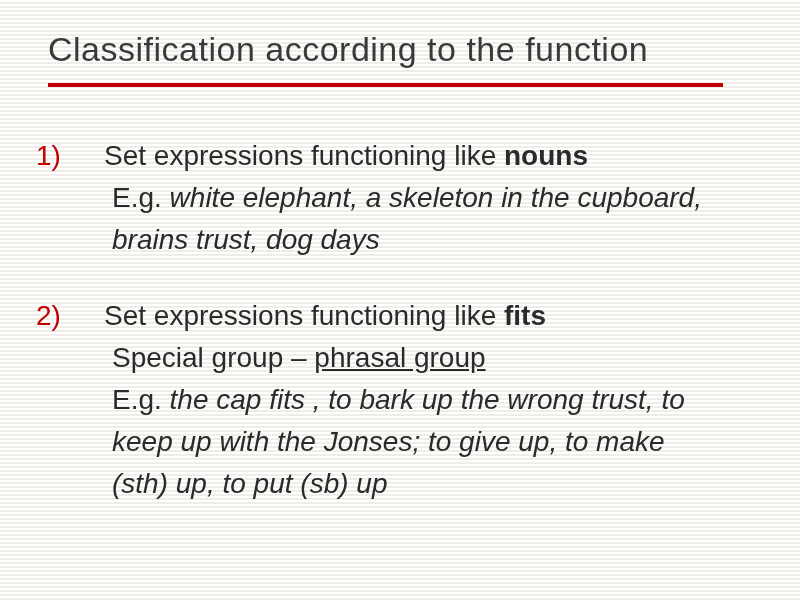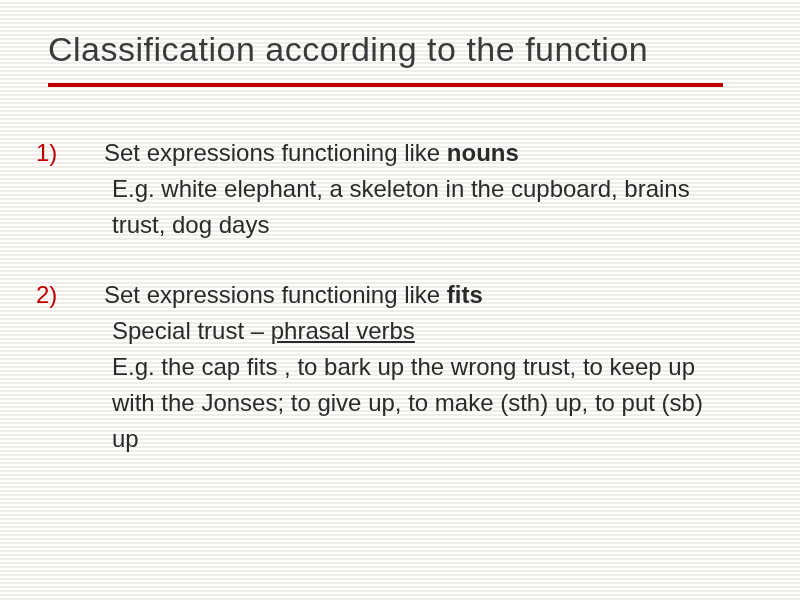--- a/index.html
+++ b/index.html
@@ -35,37 +35,37 @@
     width: 100%;
     margin-bottom: 48px;
   }
   .content {
     padding-left: 26px;
   }
   .item {
     margin-bottom: 34px;
   }
   .line {
-    font-size: 24px;
+    font-size: 28px;
     color: #2a2a2a;
     line-height: 1.5;
     margin-left: 38px;
     text-indent: -38px;
   }
   .line.sub {
     margin-left: 38px;
     text-indent: 0;
   }
   .num {
     color: #c00000;
     display: inline-block;
     width: 30px;
   }
   .b { font-weight: bold; }
-  .i { }
+  .i { font-style: italic; }
   .u { text-decoration: underline; }
 </style>
 </head>
 <body>
 
 <div class="slide">
   <h1 class="title">Classification according to the function</h1>
   <div class="rule"></div>
 
   <div class="content">
@@ -77,21 +77,21 @@
       <p class="line sub">
         <span>E.g. </span><span class="i">white elephant, a skeleton in the cupboard, brains trust, dog days</span>
       </p>
     </div>
 
     <div class="item">
       <p class="line">
         <span class="num">2)</span><span>Set expressions functioning like </span><span class="b">fits</span>
       </p>
       <p class="line sub">
-        <span>Special trust – </span><span class="u">phrasal verbs</span>
+        <span>Special group – </span><span class="u">phrasal group</span>
       </p>
       <p class="line sub">
         <span>E.g. </span><span class="i">the cap fits , to bark up the wrong trust, to keep up with the Jonses; to give up, to make (sth) up, to put (sb) up</span>
       </p>
     </div>
 
   </div>
 </div>
 
 </body></html>

